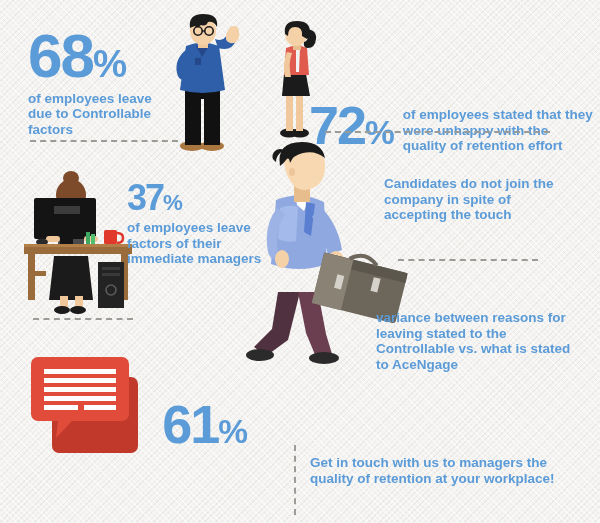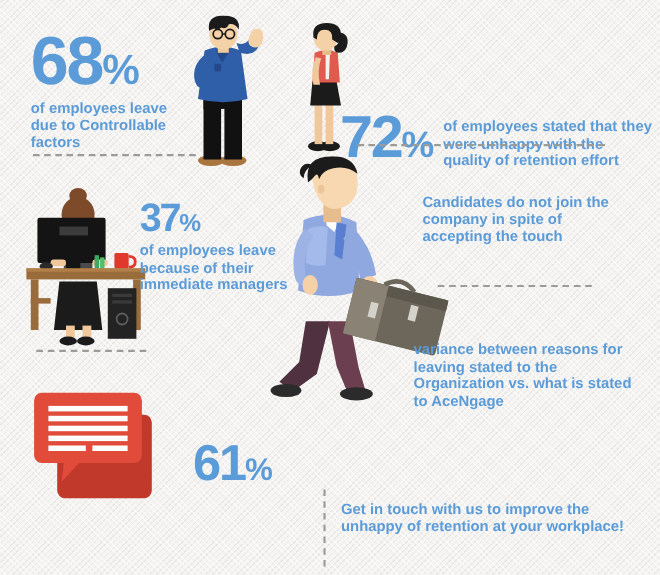--- a/index.html
+++ b/index.html
@@ -229,36 +229,36 @@
       </div>
       <div class="stat-body" style="margin-left:9px;margin-top:6px;width:190px;">of employees stated that they were unhappy with the  quality of retention effort</div>
     </div>
   </div>
   <div class="abs dash-h" style="left:325px;top:131px;width:225px;"></div>
 
   <div class="abs" style="left:127px;top:182px;width:150px;">
     <div class="stat-num" style="font-size:36px;">
       <span>37</span><span class="pct">%</span>
     </div>
-    <div class="stat-body" style="margin-top:6px;width:145px;">of employees leave because of their immediate managers</div>
+    <div class="stat-body" style="margin-top:6px;width:145px;">of employees leave factors of their immediate managers</div>
   </div>
   <div class="abs dash-h" style="left:33px;top:318px;width:100px;"></div>
 
   <div class="abs" style="left:384px;top:170px;width:200px;">
     <div class="stat-body" style="margin-top:6px;width:182px;">Candidates do not join the company in spite of accepting the touch</div>
   </div>
   <div class="abs dash-h" style="left:398px;top:259px;width:140px;"></div>
 
   <div class="abs" style="left:376px;top:305px;width:215px;">
-    <div class="stat-body" style="margin-top:5px;width:205px;">variance between reasons for leaving stated to the Organization vs. what is stated to AceNgage</div>
+    <div class="stat-body" style="margin-top:5px;width:205px;">variance between reasons for leaving stated to the Controllable vs. what is stated to AceNgage</div>
   </div>
 
   <div class="abs" style="left:25px;top:400px;width:270px;">
-    <div class="stat-num" style="font-size:46px;text-align:right;padding-right:48px;">
+    <div class="stat-num" style="font-size:54px;text-align:right;padding-right:48px;">
       <span>61</span><span class="pct">%</span>
     </div>
   </div>
 
   <div class="abs dash-v" style="left:294px;top:445px;height:70px;"></div>
 
-  <div class="abs cta" style="left:310px;top:455px;width:260px;">Get in touch with us to improve the unhappy of retention at your workplace!</div>
+  <div class="abs cta" style="left:310px;top:455px;width:260px;">Get in touch with us to managers the quality of retention at your workplace!</div>
 
 </div>
 
 </body></html>

